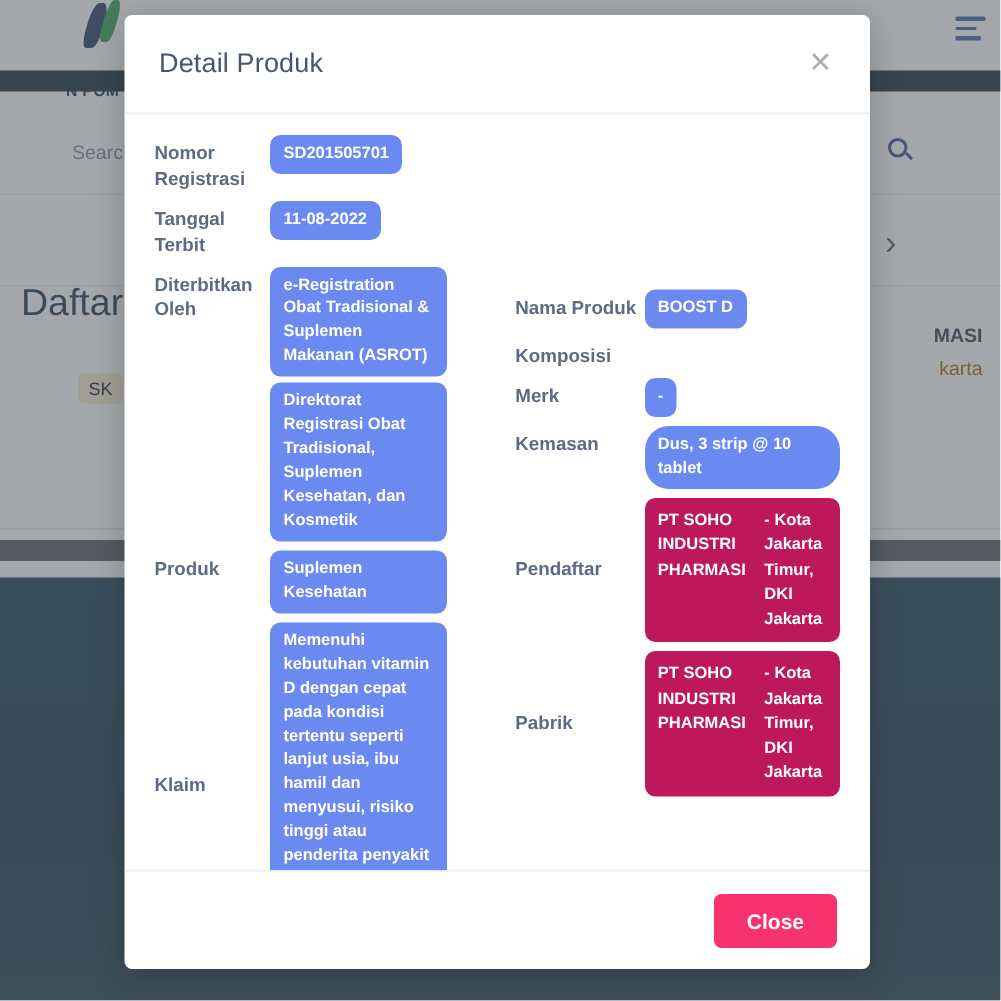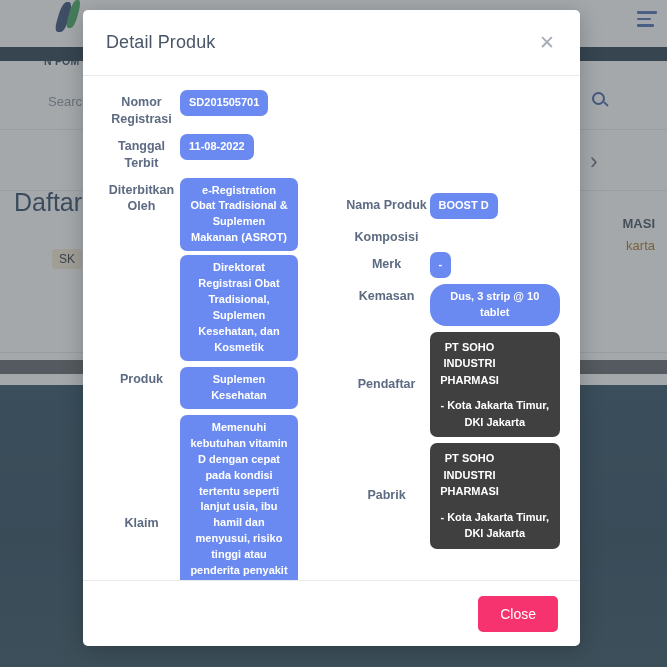--- a/index.html
+++ b/index.html
@@ -144,21 +144,21 @@
     cursor: pointer; padding: 4px 2px; font-weight: 300;
   }
 
   .modal-body {
     flex: 1 1 auto;
     position: relative;
     padding: 14px 20px 10px 20px;
     overflow: hidden;
   }
 
-  .cols { display: flex; gap: 16px; text-align: center; }
+  .cols { display: flex; gap: 16px; }
   .col { width: 50%; position: relative; }
   .col-left  { padding-right: 6px; }
   .col-right { padding-left: 4px; padding-top: 103px; }
 
   .field {
     display: flex;
     align-items: flex-start;
     margin-bottom: 6px;
   }
   .field-label {
@@ -181,26 +181,25 @@
     line-height: 1.45;
     align-self: flex-start;
     max-width: 118px;
     word-wrap: break-word;
   }
   .col-right .badge { max-width: 150px; }
   .badge.wide { max-width: 160px; border-radius: 16px; }
 
   .badge-split {
     display: flex; gap: 9px;
-    background: #404040; color: #fff;
+    background: #be185d; color: #fff;
     border-radius: 7px; padding: 7px 9px;
     font-size: 11px; font-weight: 700; line-height: 1.5;
     align-self: flex-start;
     max-width: 152px;
-    flex-direction: column;
   }
   .badge-split .part-a { flex: 0 0 auto; max-width: 62px; }
   .badge-split .part-b { flex: 1 1 auto; }
 
   
   .field.center { align-items: center; }
   .field.center .field-label { padding-top: 0; }
 
   .modal-footer {
     flex: 0 0 66px; height: 66px;
@@ -210,20 +209,21 @@
   }
   .btn-close {
     background: #f7336f;
     color: #ffffff;
     border: none;
     border-radius: 5px;
     font-size: 14px;
     font-family: "Liberation Sans", sans-serif;
     padding: 10px 22px;
     cursor: pointer;
+    font-weight: bold;
   }
 </style>
 </head>
 <body>
 
 <div id="page-root">
 
   <div class="bg-layer">
 
     <div class="bg-topbar">

